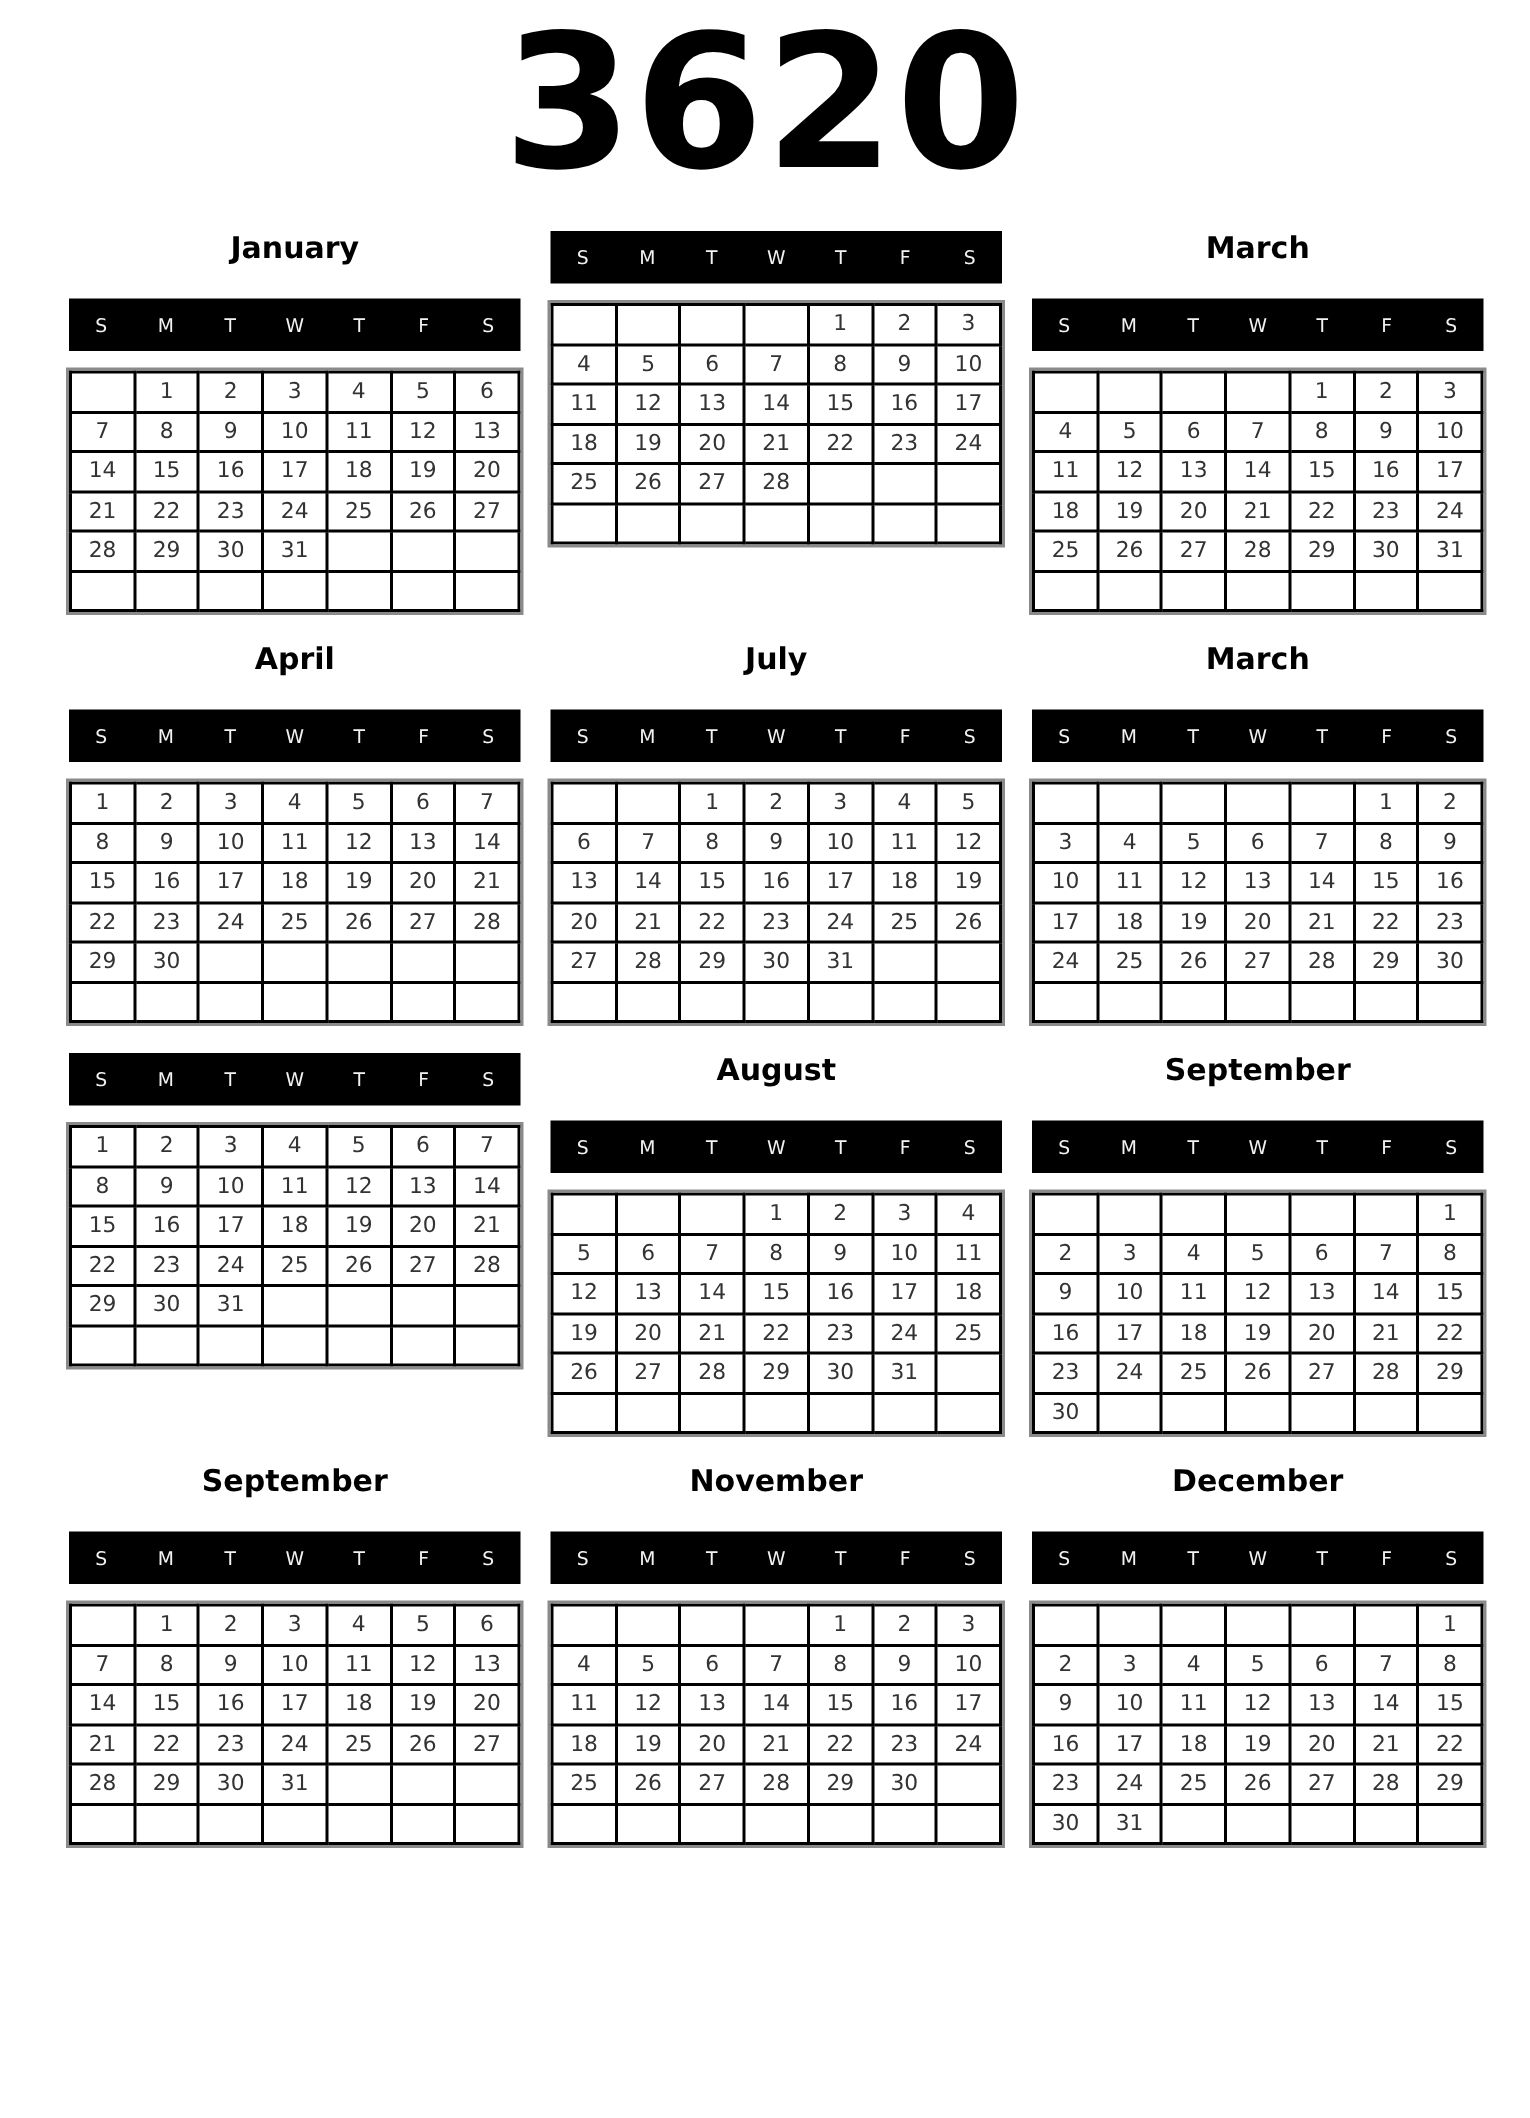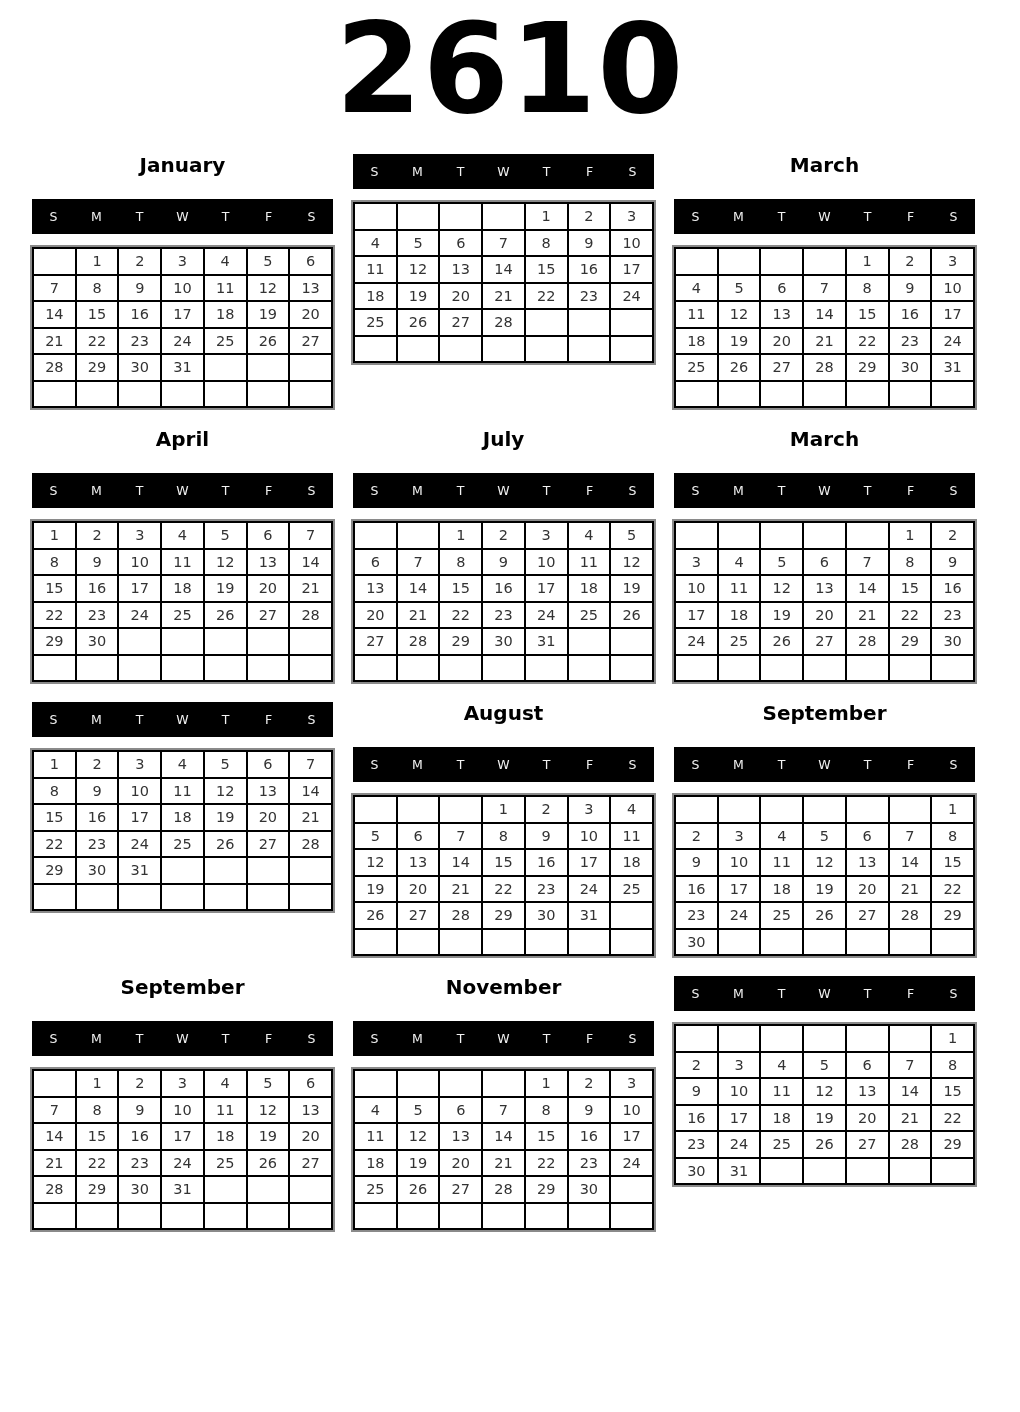--- a/index.html
+++ b/index.html
@@ -20,21 +20,21 @@
     line-height: 1.05;
     font-weight: bold;
     color: #000000;
     letter-spacing: 1px;
   }
   .months-grid {
     display: grid;
     grid-template-columns: repeat(3, 301px);
     column-gap: 19px;
     row-gap: 14px;
-    padding: 0 32px;
+    padding: 0 46px;
     gap: 20px;
   }
   .month {
     width: 301px;
   }
   .month-title {
     font-size: 20px;
     font-weight: bold;
     text-align: center;
     color: #000000;
@@ -68,21 +68,21 @@
     vertical-align: middle;
     font-size: 14.5px;
     color: var(--date-text, #333333);
     padding: 0;
   }
 </style>
 </head>
 <body>
 
 <div>
-  <h1 class="year-title">2610</h1>
+  <h1 class="year-title">3620</h1>
   <div class="months-grid">
   <div class="month">
     <div class="month-title">January</div>
     <div class="dow-header">
           <span class="dow-cell">S</span>
           <span class="dow-cell">M</span>
           <span class="dow-cell">T</span>
           <span class="dow-cell">W</span>
           <span class="dow-cell">T</span>
           <span class="dow-cell">F</span>
@@ -850,20 +850,21 @@
               <td></td>
               <td></td>
               <td></td>
               <td></td>
             </tr>
           </tbody>
     </table>
   </div>
 
   <div class="month">
+    <div class="month-title">December</div>
     <div class="dow-header">
           <span class="dow-cell">S</span>
           <span class="dow-cell">M</span>
           <span class="dow-cell">T</span>
           <span class="dow-cell">W</span>
           <span class="dow-cell">T</span>
           <span class="dow-cell">F</span>
           <span class="dow-cell">S</span>
         </div>
     <table class="month-table">

